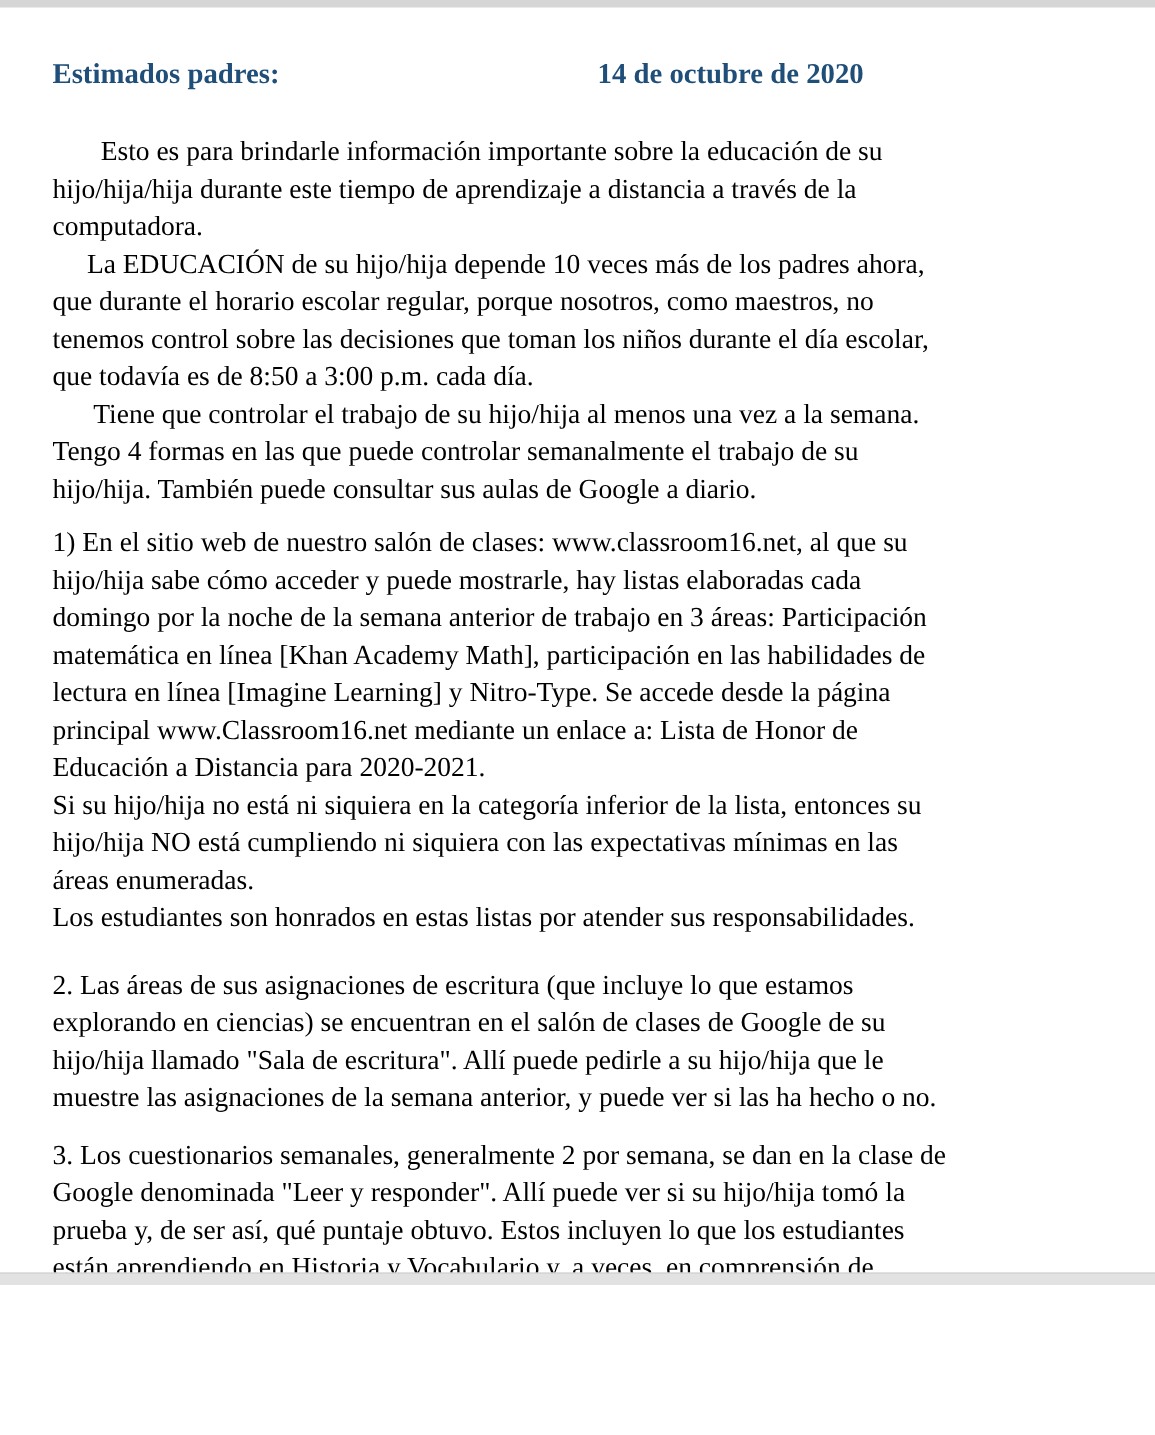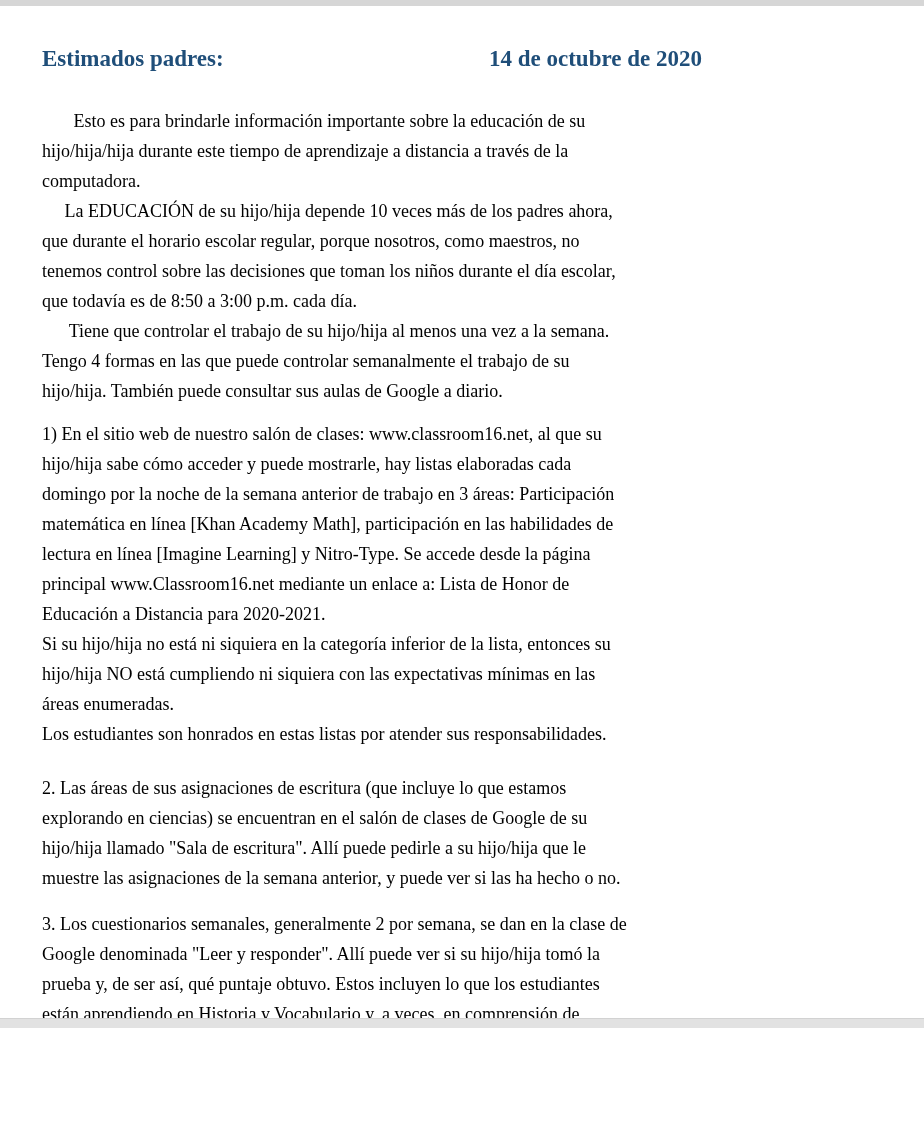--- a/index.html
+++ b/index.html
@@ -45,25 +45,25 @@
     position: relative;
     margin-top: 44px;
     height: 30px;
     line-height: 30px;
     font-size: 23px;
     font-weight: bold;
     color: #1f4e79;
   }
   .letter-date {
     position: absolute;
-    left: 447px;
+    left: 436px;
     top: 0;
   }
   .para {
-    font-size: 18px;
+    font-size: 22px;
     line-height: 30px;
     white-space: pre;
     margin: 0;
   }
   .para.p-intro   { margin-top: 32px; }
   .para.p-edu     { margin-top: 0; }
   .para.p-control { margin-top: 0; }
   .para.p-item1   { margin-top: 13px; }
   .para.p-item2   { margin-top: 24px; }
   .para.p-item3   { margin-top: 16px; }

